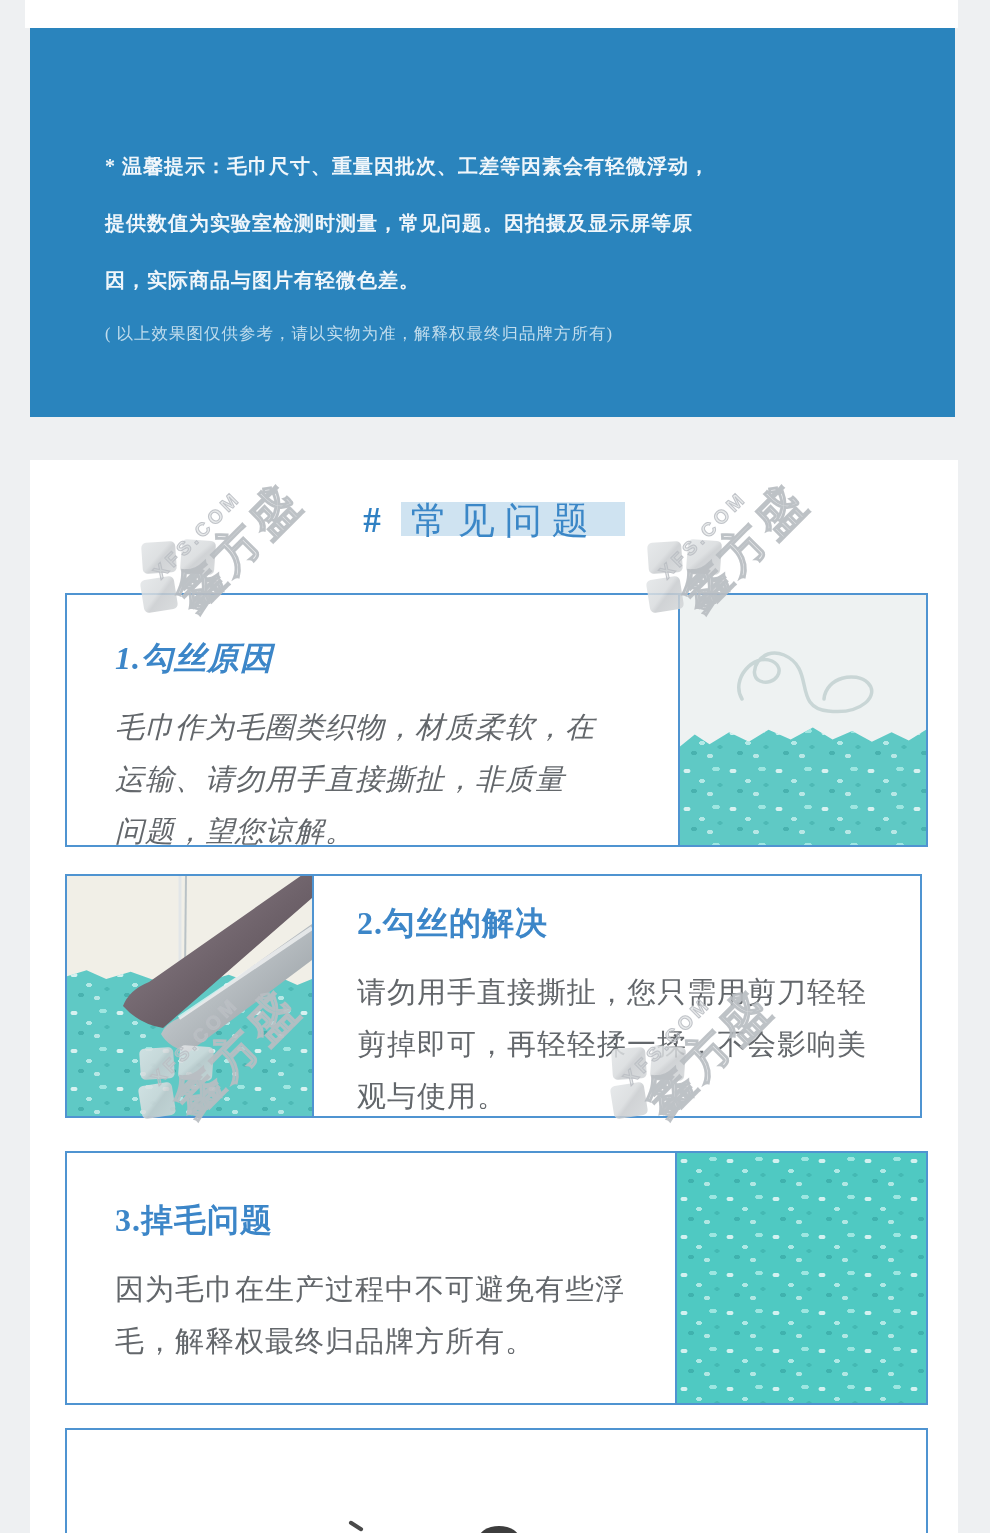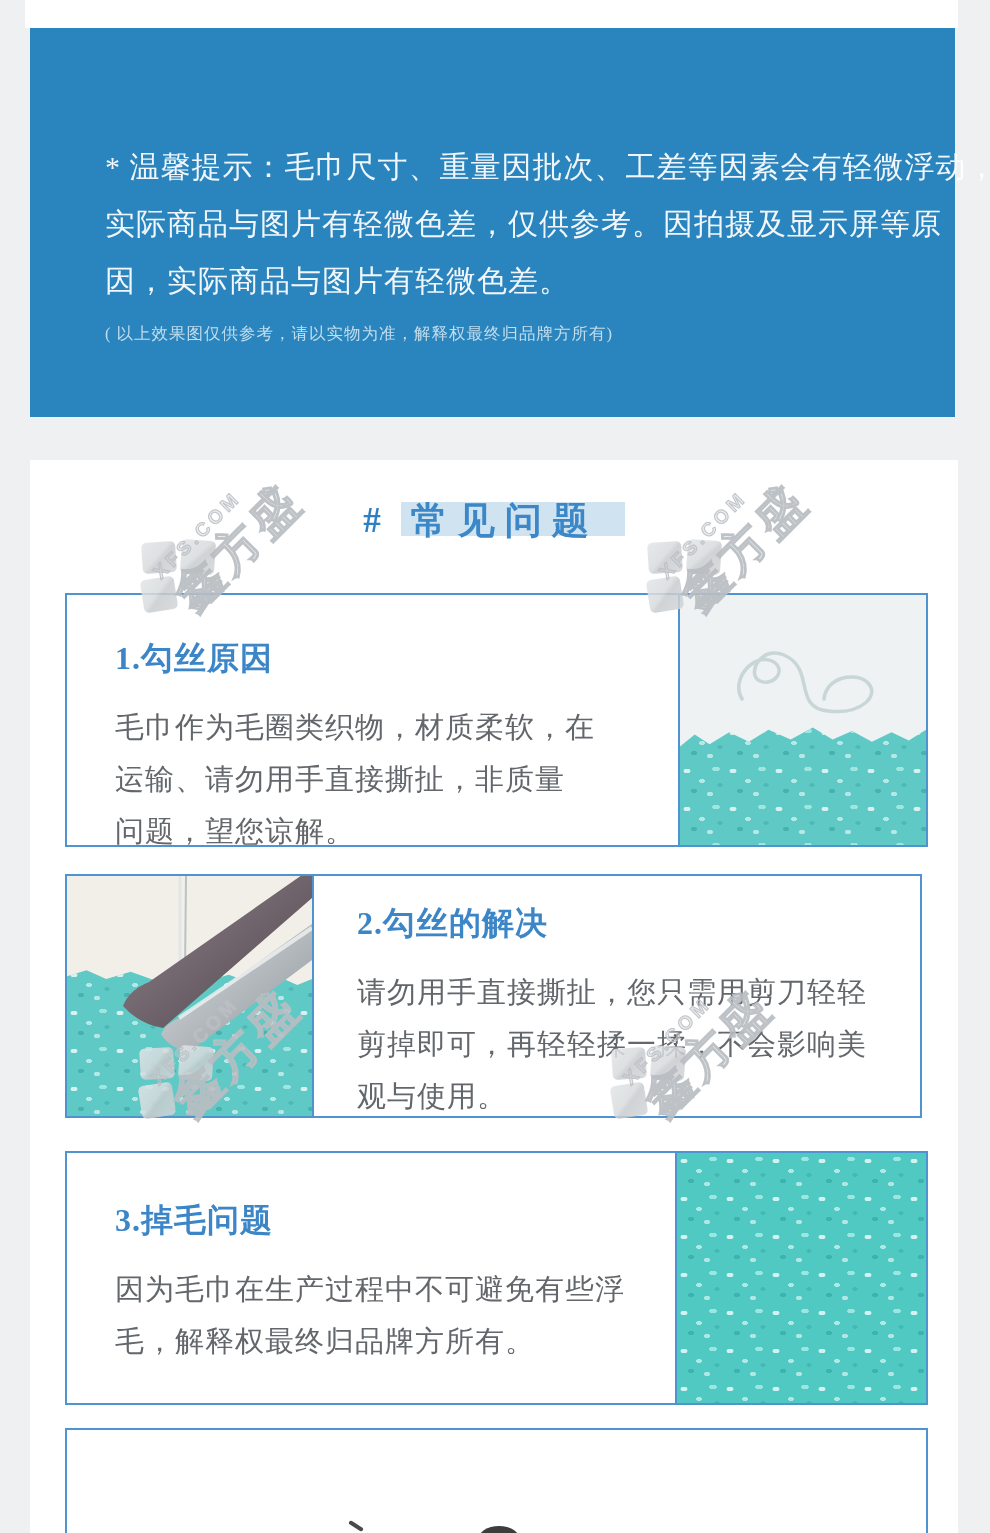--- a/index.html
+++ b/index.html
@@ -10,50 +10,50 @@
   }
   .top-strip { position:absolute; left:25px; top:0; width:933px; height:28px; background:#ffffff; }
 
   
   .notice-panel {
     position:absolute; left:30px; top:28px; width:925px; height:389px;
     background:#2a84bd;
   }
   .notice-text { padding:110px 60px 0 75px; }
   .notice-line {
-    color:rgba(255,255,255,0.93); font-size:30px; line-height:57px;
-    letter-spacing:1px; white-space:nowrap; font-weight:400;
+    color:rgba(255,255,255,0.93); font-size:20px; line-height:57px;
+    letter-spacing:1px; white-space:nowrap; font-weight:700;
   }
   .notice-small {
     margin-top:14px; color:rgba(235,245,250,0.78); font-size:16.5px;
     letter-spacing:1px; white-space:nowrap;
   }
 
   
   .faq-panel { position:absolute; left:30px; top:460px; width:928px; height:1073px; background:#ffffff; }
   .faq-title { position:absolute; top:36px; left:0; width:100%; text-align:center; white-space:nowrap; }
   .faq-hash { color:#2f80c3; font-size:35px; font-weight:bold; margin-right:20px; vertical-align:middle; }
   .faq-title-text {
-    display:inline-block; font-size:37px; font-weight:700; color:#3b87c7; letter-spacing:10px;
+    display:inline-block; font-size:37px; font-weight:400; color:#3b87c7; letter-spacing:10px;
     background:linear-gradient(transparent 12%, #cfe3f1 12%, #cfe3f1 80%, transparent 80%);
     padding:0 26px 0 10px; vertical-align:middle;text-align:center;
   }
 
   
   .card { position:absolute; background:#fff; border:2px solid #4f94d1; }
   .card-1 { left:35px; top:133px;  width:863px; height:254px; }
   .card-2 { left:35px; top:414px;  width:857px; height:244px; }
   .card-3 { left:35px; top:691px;  width:863px; height:254px; }
   .card-4 { left:35px; top:968px;  width:863px; height:170px; }
   .card-title { color:#3c86c8; font-size:32px; font-weight:600; letter-spacing:1px; white-space:nowrap; }
   .card-body { margin-top:20px; }
   .card-body .bl {
     color:#63676b; font-size:29px; line-height:52px; letter-spacing:1px; white-space:nowrap;
   }
-  .card-1 .card-text { padding:42px 0 0 48px; }
+  .card-1 .card-text { padding:42px 0 0 48px;font-style:italic; }
   .card-2 .card-text { margin-left:290px; padding-top:26px; }
   .card-3 .card-text { padding:46px 8px 0 48px; }
   .card-4 .card-text { padding:44px 0 0 50px; }
 
   
   .photo { position:absolute; overflow:hidden; }
   .photo-1 { top:-2px; right:-2px; bottom:-2px; width:250px; background:#eef2f2; border:2px solid #4f94d1; }
   .photo-2 { top:-2px; left:-2px; bottom:-2px; width:249px; background:#f1efe7; border:2px solid #4f94d1; }
   .photo-3 { top:-2px; right:-2px; bottom:-2px; width:253px; background:#4fc9c2; border:2px solid #4f94d1; }
   .towel {
@@ -108,21 +108,21 @@
 </head>
 <body>
 
 <div class="screen">
 
   <div class="top-strip"></div>
 
   <section class="notice-panel">
     <div class="notice-text">
       <p class="notice-line">* 温馨提示：毛巾尺寸、重量因批次、工差等因素会有轻微浮动，</p>
-      <p class="notice-line">实际商品与图片有轻微色差，仅供参考。因拍摄及显示屏等原</p>
+      <p class="notice-line">提供数值为实验室检测时测量，常见问题。因拍摄及显示屏等原</p>
       <p class="notice-line">因，实际商品与图片有轻微色差。</p>
       <p class="notice-small">( 以上效果图仅供参考，请以实物为准，解释权最终归品牌方所有)</p>
     </div>
   </section>
 
   <section class="faq-panel">
 
     <div class="faq-title">
       <span class="faq-hash">#</span><span class="faq-title-text">常见问题</span>
     </div>

